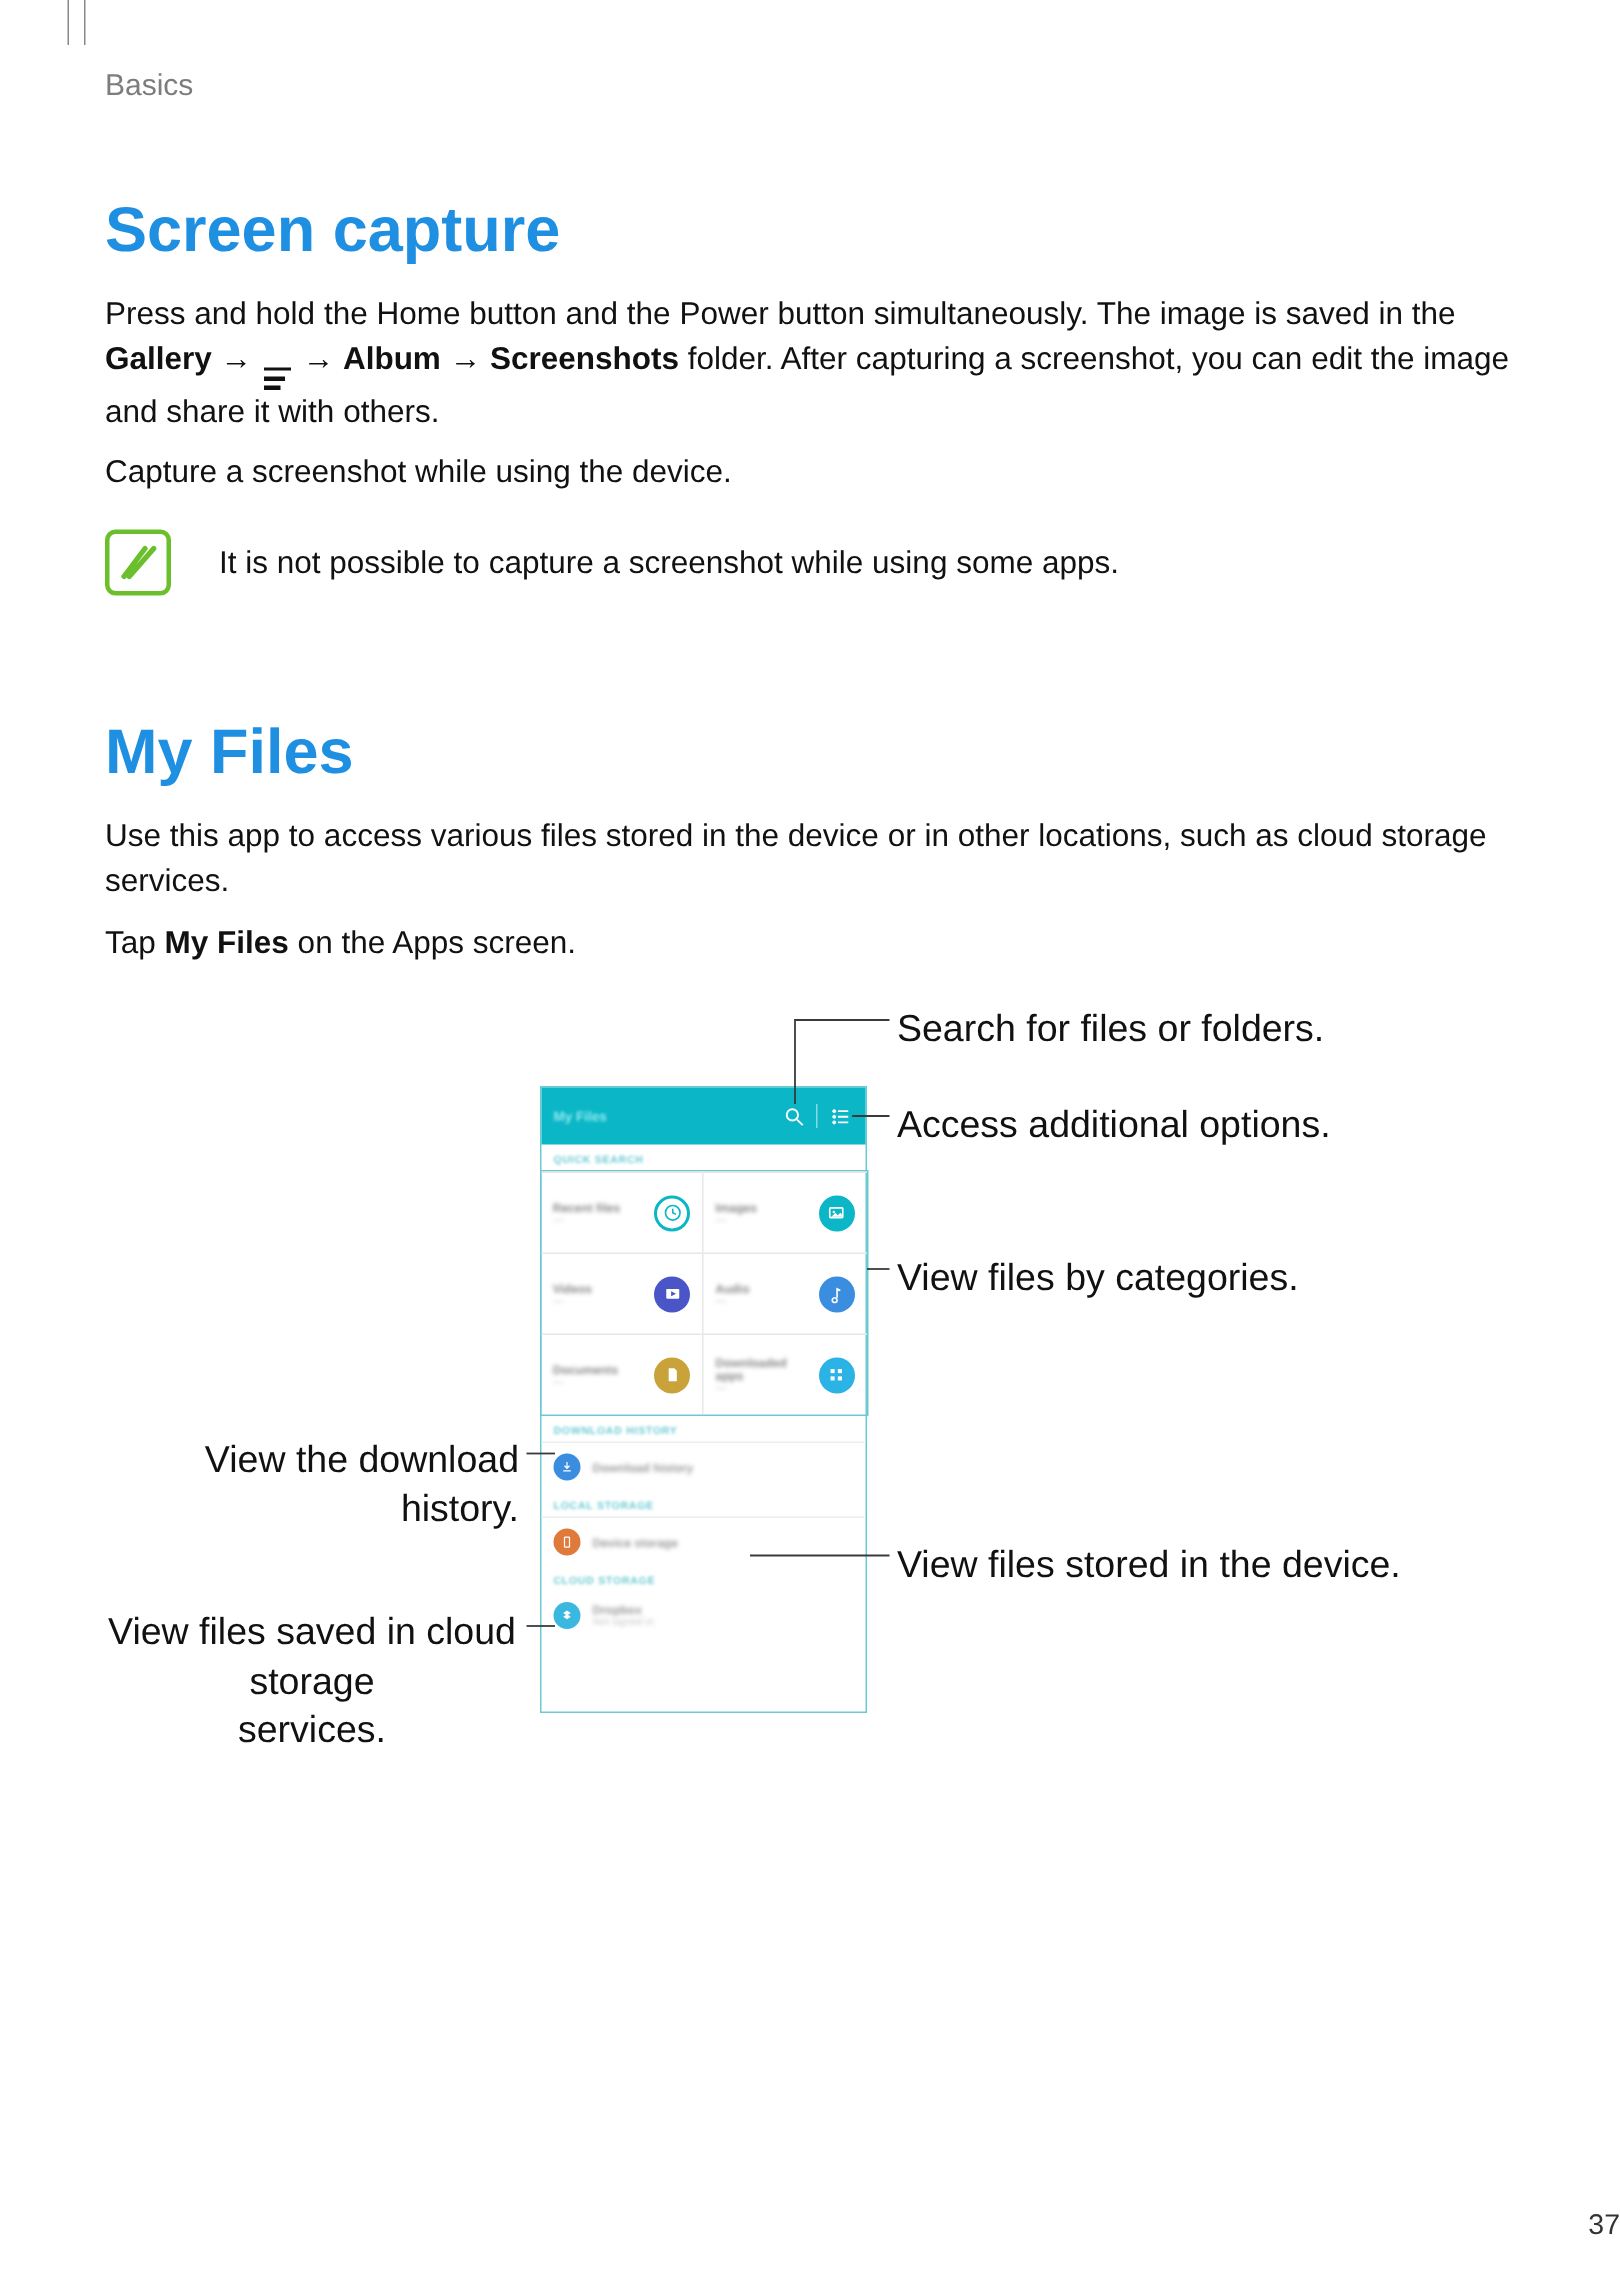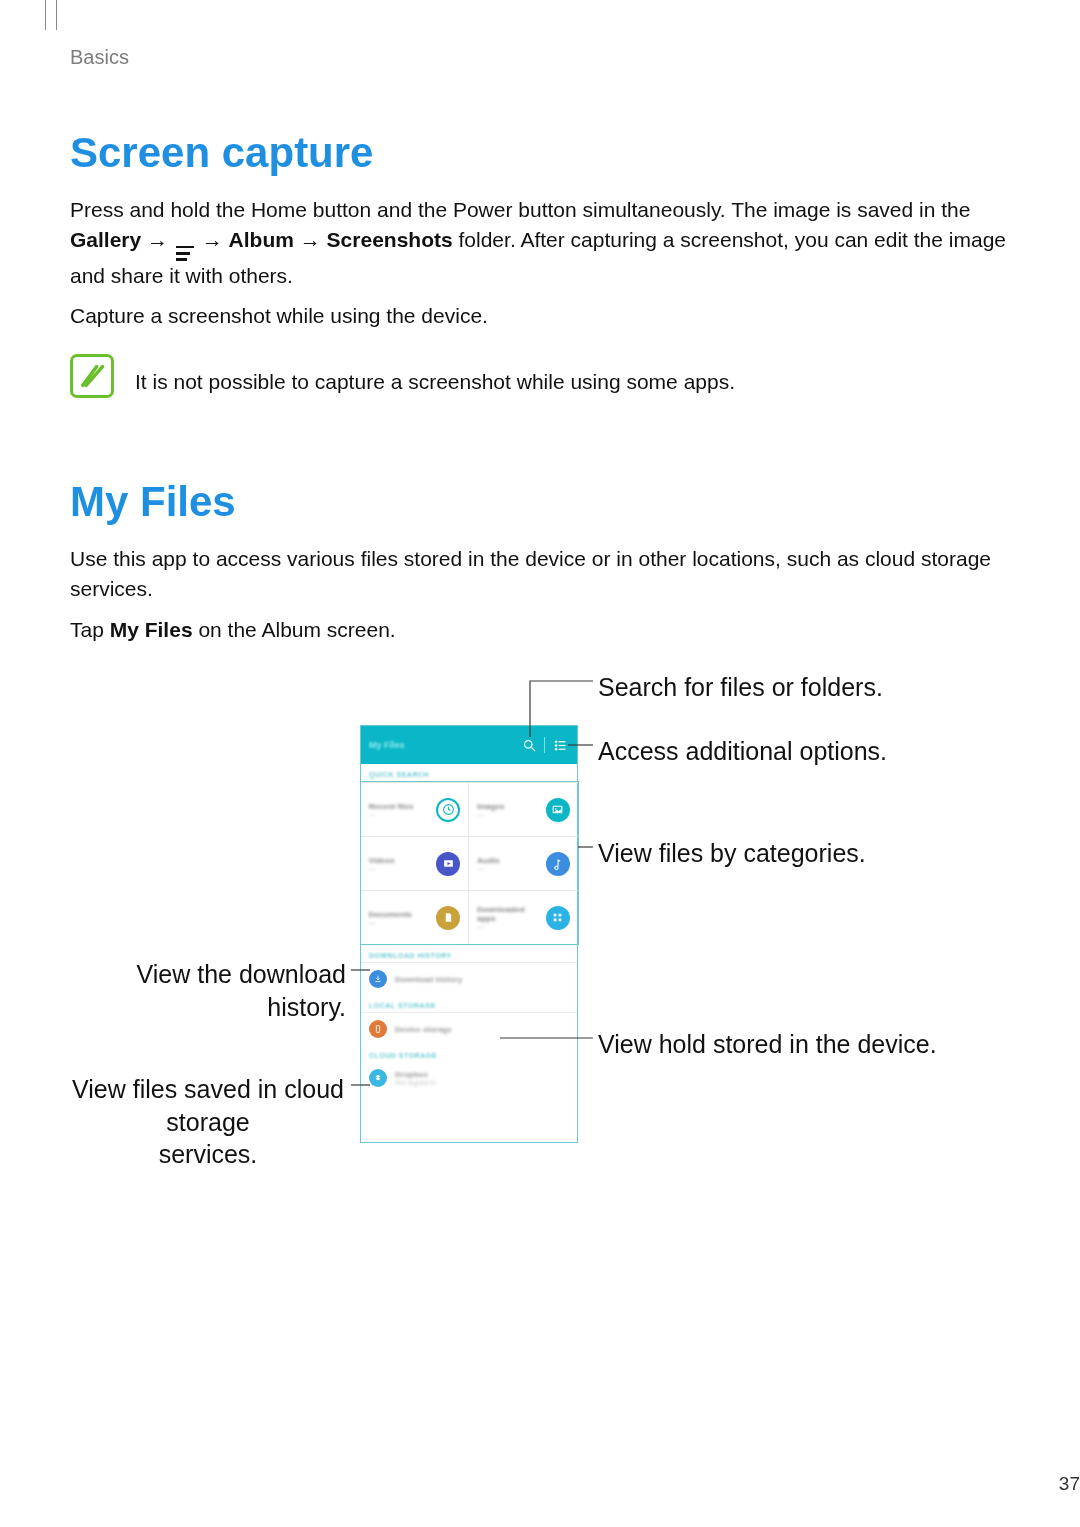--- a/index.html
+++ b/index.html
@@ -54,22 +54,22 @@
   .menu-glyph span {
     display: block;
     height: 2.5px;
     background: #111;
   }
   .menu-glyph span:nth-child(2) { width: 80%; }
   .menu-glyph span:nth-child(3) { width: 60%; }
   a.link { color: #1f8fe2; text-decoration: none; }
   .note-row {
     display: flex;
-    align-items: flex-end;
-    gap: 21px;
+    align-items: flex-start;
+    gap: 32px;
     margin-top: 22px;
     margin-bottom: 80px;
   }
   .note-icon {
     width: 44px;
     height: 44px;
     border: 3px solid #6bbf2d;
     border-radius: 7px;
     display: flex;
     align-items: center;
@@ -236,21 +236,21 @@
       <svg viewBox="0 0 24 24">
           <path d="M4 20 L16 4 M7 20 L21 4" stroke="#6bbf2d" stroke-width="3" fill="none" stroke-linecap="round"></path>
         </svg>
     </div>
     <div class="note-text">It is not possible to capture a screenshot while using some apps.</div>
   </div>
 
   <h1 class="section">My Files</h1>
   <p class="body">Use this app to access various files stored in the device or in other locations, such as cloud storage services.</p>
   <p class="body">
-    <span>Tap </span><b>My Files</b><span> on the Album screen.</span>
+    <span>Tap </span><b>My Files</b><span> on the Apps screen.</span>
   </p>
 
   <div class="diagram">
 
     <div class="phone">
       <div class="phone-header">
         <div class="ph-title">My Files</div>
         <div class="ph-icon">
           <svg viewBox="0 0 24 24" width="15" height="15">
               <circle cx="10" cy="10" r="6" stroke-width="2"></circle>
@@ -376,21 +376,21 @@
           <div class="li-txt">Dropbox</div>
           <div class="li-sub">Not signed in</div>
         </div>
       </div>
     </div>
 
     <div class="callout" style="left:528px; top:6px;">Search for files or folders.</div>
     <div class="callout" style="left:528px; top:70px;">Access additional options.</div>
     <div class="callout" style="left:528px; top:172px;">View files by categories.</div>
     <div class="callout" style="left:36px; top:293px; text-align:right; width:240px;">View the download history.</div>
-    <div class="callout" style="left:528px; top:363px;">View hold stored in the device.</div>
+    <div class="callout" style="left:528px; top:363px;">View files stored in the device.</div>
     <div class="callout" style="left:0px; top:408px; text-align:center; width:276px;">
       <span>View files saved in cloud storage</span><br>
       <span>services.</span>
     </div>
 
     <svg class="leader" style="left:0;top:0" width="930" height="520">
 
       <polyline points="523,16 460,16 460,72"></polyline>
 
       <line x1="523" y1="80" x2="498" y2="80"></line>

